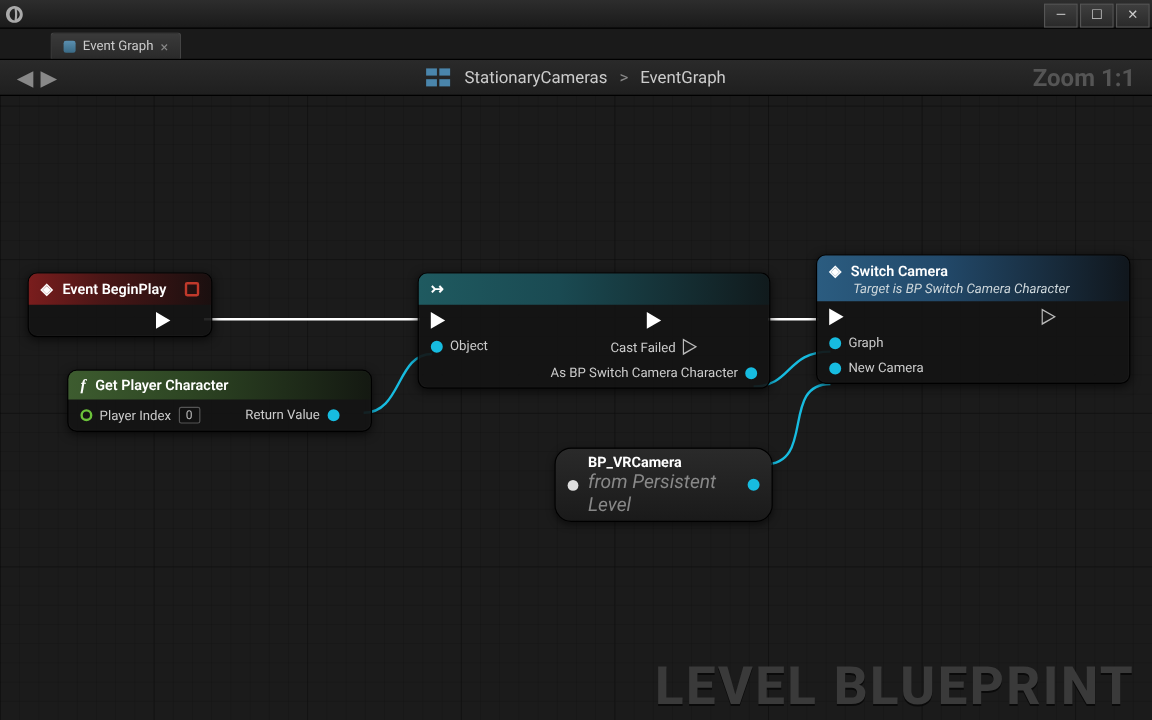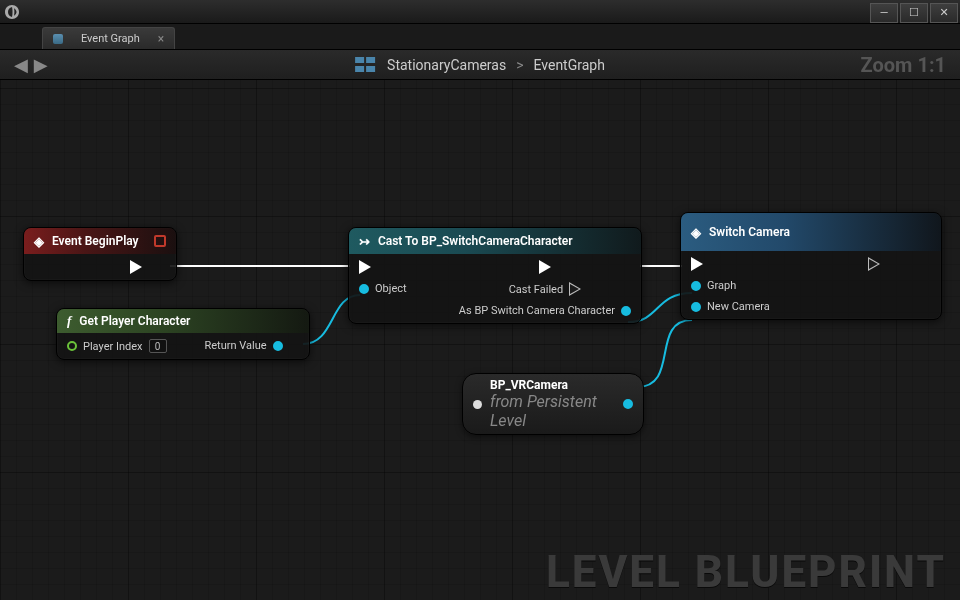--- a/index.html
+++ b/index.html
@@ -2,21 +2,21 @@
 <html><head>
 <meta charset="utf-8">
 <style>
 *{margin:0;padding:0;box-sizing:border-box;font-family:"Segoe UI",Roboto,Arial,sans-serif}
 html,body{width:960px;height:600px;overflow:hidden;background:#0f0f0f}
 .titlebar{height:24px;background:linear-gradient(#2d2d2d,#1a1a1a);display:flex;align-items:center;color:#c0c0c0;font-size:12px;border-bottom:1px solid #000}
 .titlebar .logo{width:24px;height:24px;display:flex;align-items:center;justify-content:center;color:#aaa}
 .winbtns{margin-left:auto;display:flex}
 .winbtn{width:28px;height:20px;margin:2px 2px 0 0;background:linear-gradient(#3e3e3e,#2a2a2a);border:1px solid #555;display:flex;align-items:center;justify-content:center;color:#ccc;font-size:11px;cursor:pointer}
 .tabrow{height:26px;background:#1a1a1a;display:flex;align-items:flex-end;padding-left:42px;border-bottom:1px solid #000}
-.tab{height:22px;padding:0 10px;background:linear-gradient(#3a3a3a,#2a2a2a);border:1px solid #444;border-bottom:none;color:#ccc;font-size:11px;display:flex;align-items:center;gap:18px;border-radius:3px 3px 0 0}
+.tab{height:22px;padding:0 10px;background:linear-gradient(#3a3a3a,#2a2a2a);border:1px solid #444;border-bottom:none;color:#ccc;font-size:11px;display:flex;align-items:center;gap:6px;border-radius:3px 3px 0 0}
 .tab .x{color:#888;font-size:12px}
 .tab .ticon{width:10px;height:10px;background:linear-gradient(#5a8fb0,#3a6a85);border-radius:2px}
 .breadcrumb{height:30px;background:linear-gradient(#2a2a2a,#1f1f1f);display:flex;align-items:center;color:#ccc;font-size:14px;padding:0 14px;border-bottom:1px solid #000}
 .navarrows{display:flex;gap:6px}
 .navarrow{color:#888;font-size:18px;cursor:pointer}
 .bc-center{position:absolute;left:50%;transform:translateX(-50%);display:flex;align-items:flex-end;gap:10px}
 .bc-icon{width:22px;height:16px;display:flex;flex-wrap:wrap;gap:2px}
 .bc-icon span{width:9px;height:6px;background:#4a85ab}
 .zoom{margin-left:auto;color:#555;font-size:20px;font-weight:bold}
 .canvas{position:relative;width:960px;height:520px;background:#1b1b1b;background-image:linear-gradient(rgba(0,0,0,0.25) 1px,transparent 1px),linear-gradient(90deg,rgba(0,0,0,0.25) 1px,transparent 1px),linear-gradient(rgba(0,0,0,0.12) 1px,transparent 1px),linear-gradient(90deg,rgba(0,0,0,0.12) 1px,transparent 1px);background-size:128px 128px,128px 128px,16px 16px,16px 16px;background-position:0 8px, 0 8px, 0 8px, 0 8px;overflow:hidden}
@@ -135,21 +135,20 @@
         <span>Return Value</span>
         <span class="dot filled"></span>
       </div>
     </div>
   </div>
 </div>
 
 <div class="node" style="left:348px;top:147px;width:294px">
   <div class="hdr hdr-teal">
     <span class="hdr-icon">↣</span>
-    <span>Cast To BP_SwitchCameraCharacter</span>
   </div>
   <div class="body">
     <div class="col">
       <div class="pin">
             <span class="pin-exec"></span>
           </div>
       <div class="pin">
         <span class="dot filled"></span>
         <span>Object</span>
       </div>
@@ -169,20 +168,21 @@
     </div>
   </div>
 </div>
 
 <div class="node" style="left:680px;top:132px;width:262px">
   <div class="hdr hdr-blue" style="height:38px;flex-direction:column;align-items:flex-start;justify-content:center;gap:0;padding:4px 10px">
     <div style="display:flex;align-items:center;gap:8px">
       <span class="hdr-icon">◈</span>
       <span>Switch Camera</span>
     </div>
+    <span class="sub" style="padding-left:20px">Target is BP Switch Camera Character</span>
   </div>
   <div class="body">
     <div class="col">
       <div class="pin">
             <span class="pin-exec"></span>
           </div>
       <div class="pin">
         <span class="dot filled"></span>
         <span>Graph</span>
       </div>

